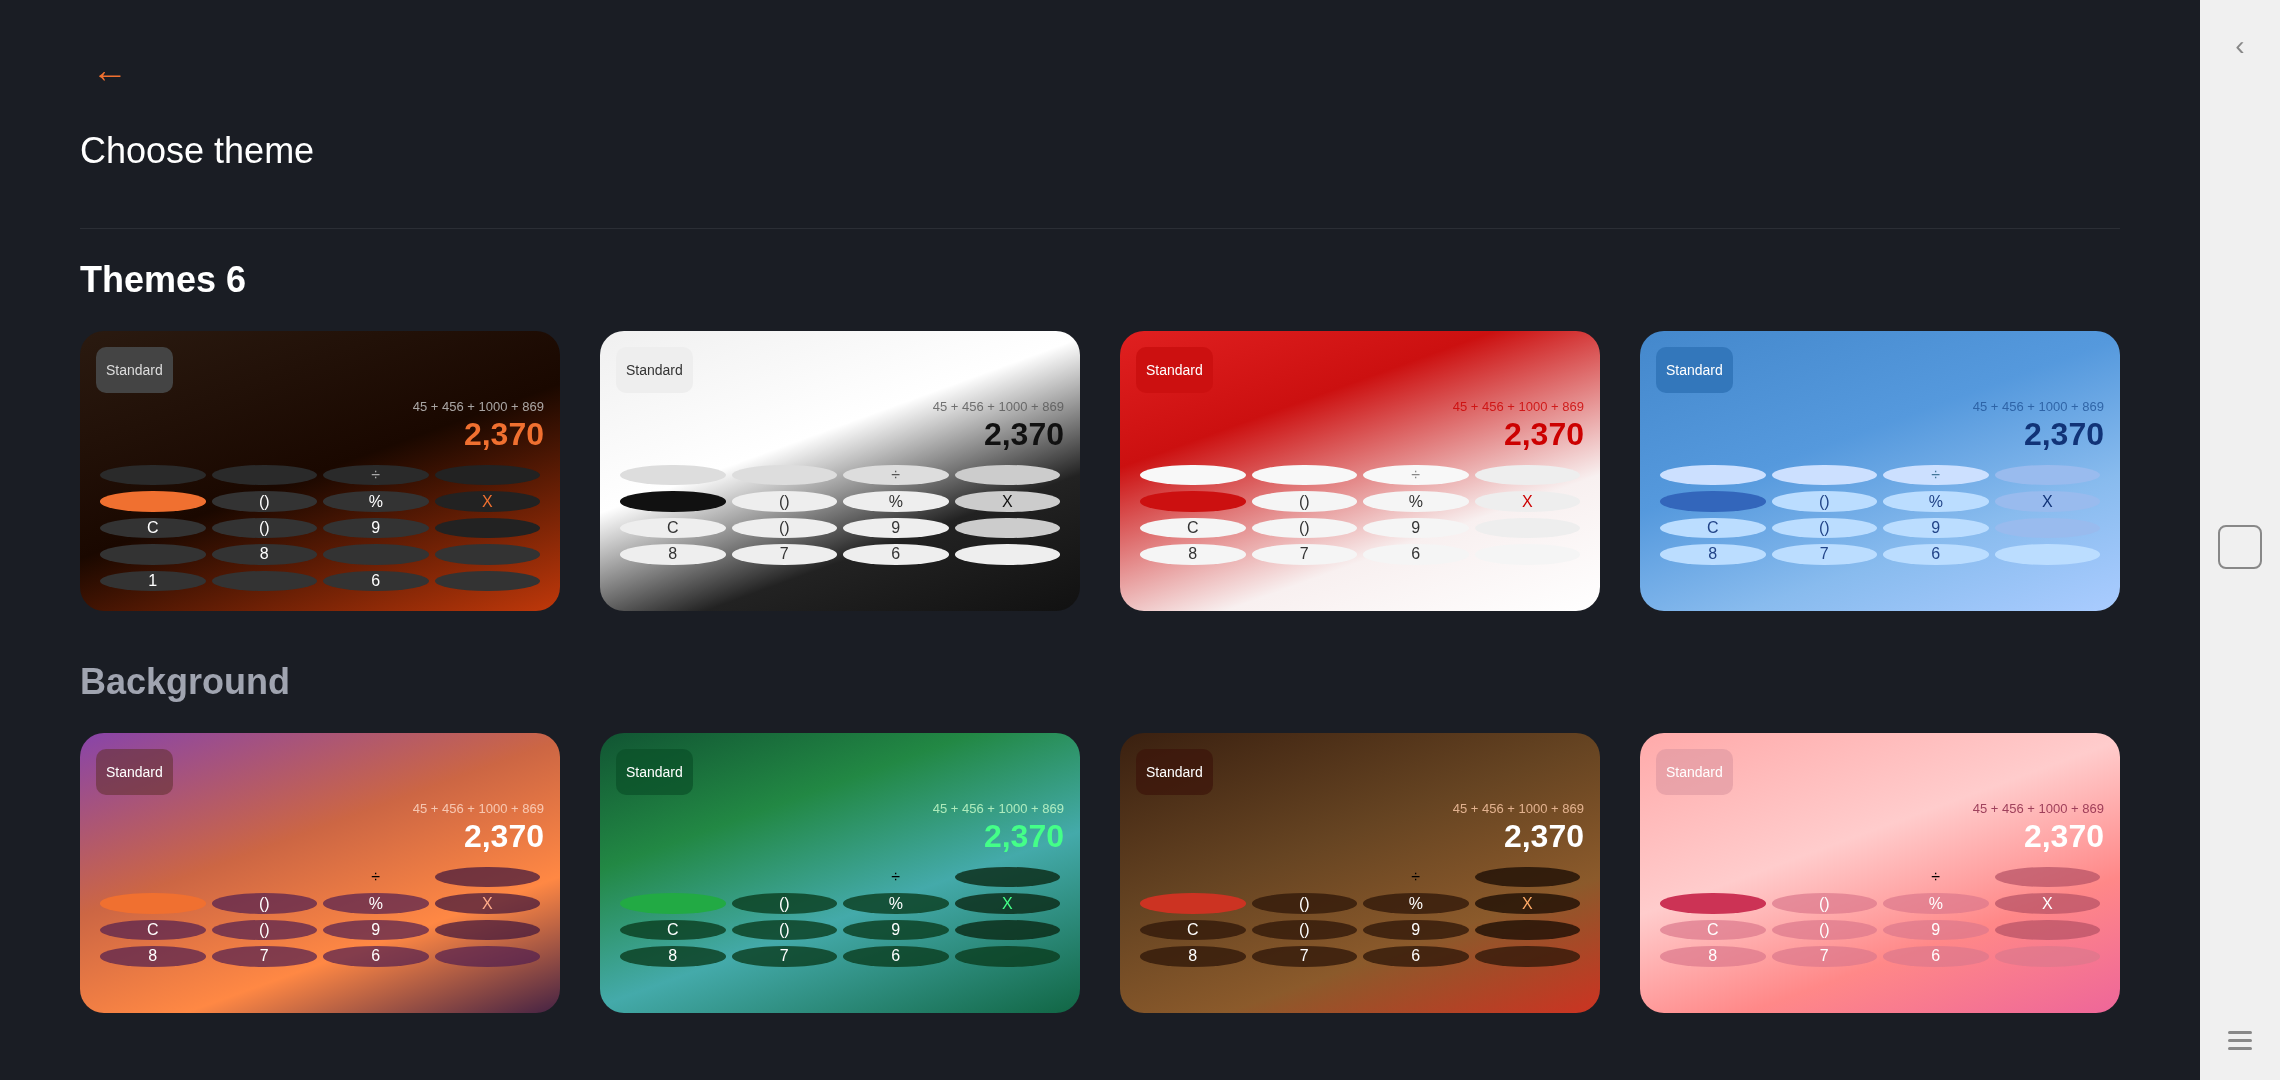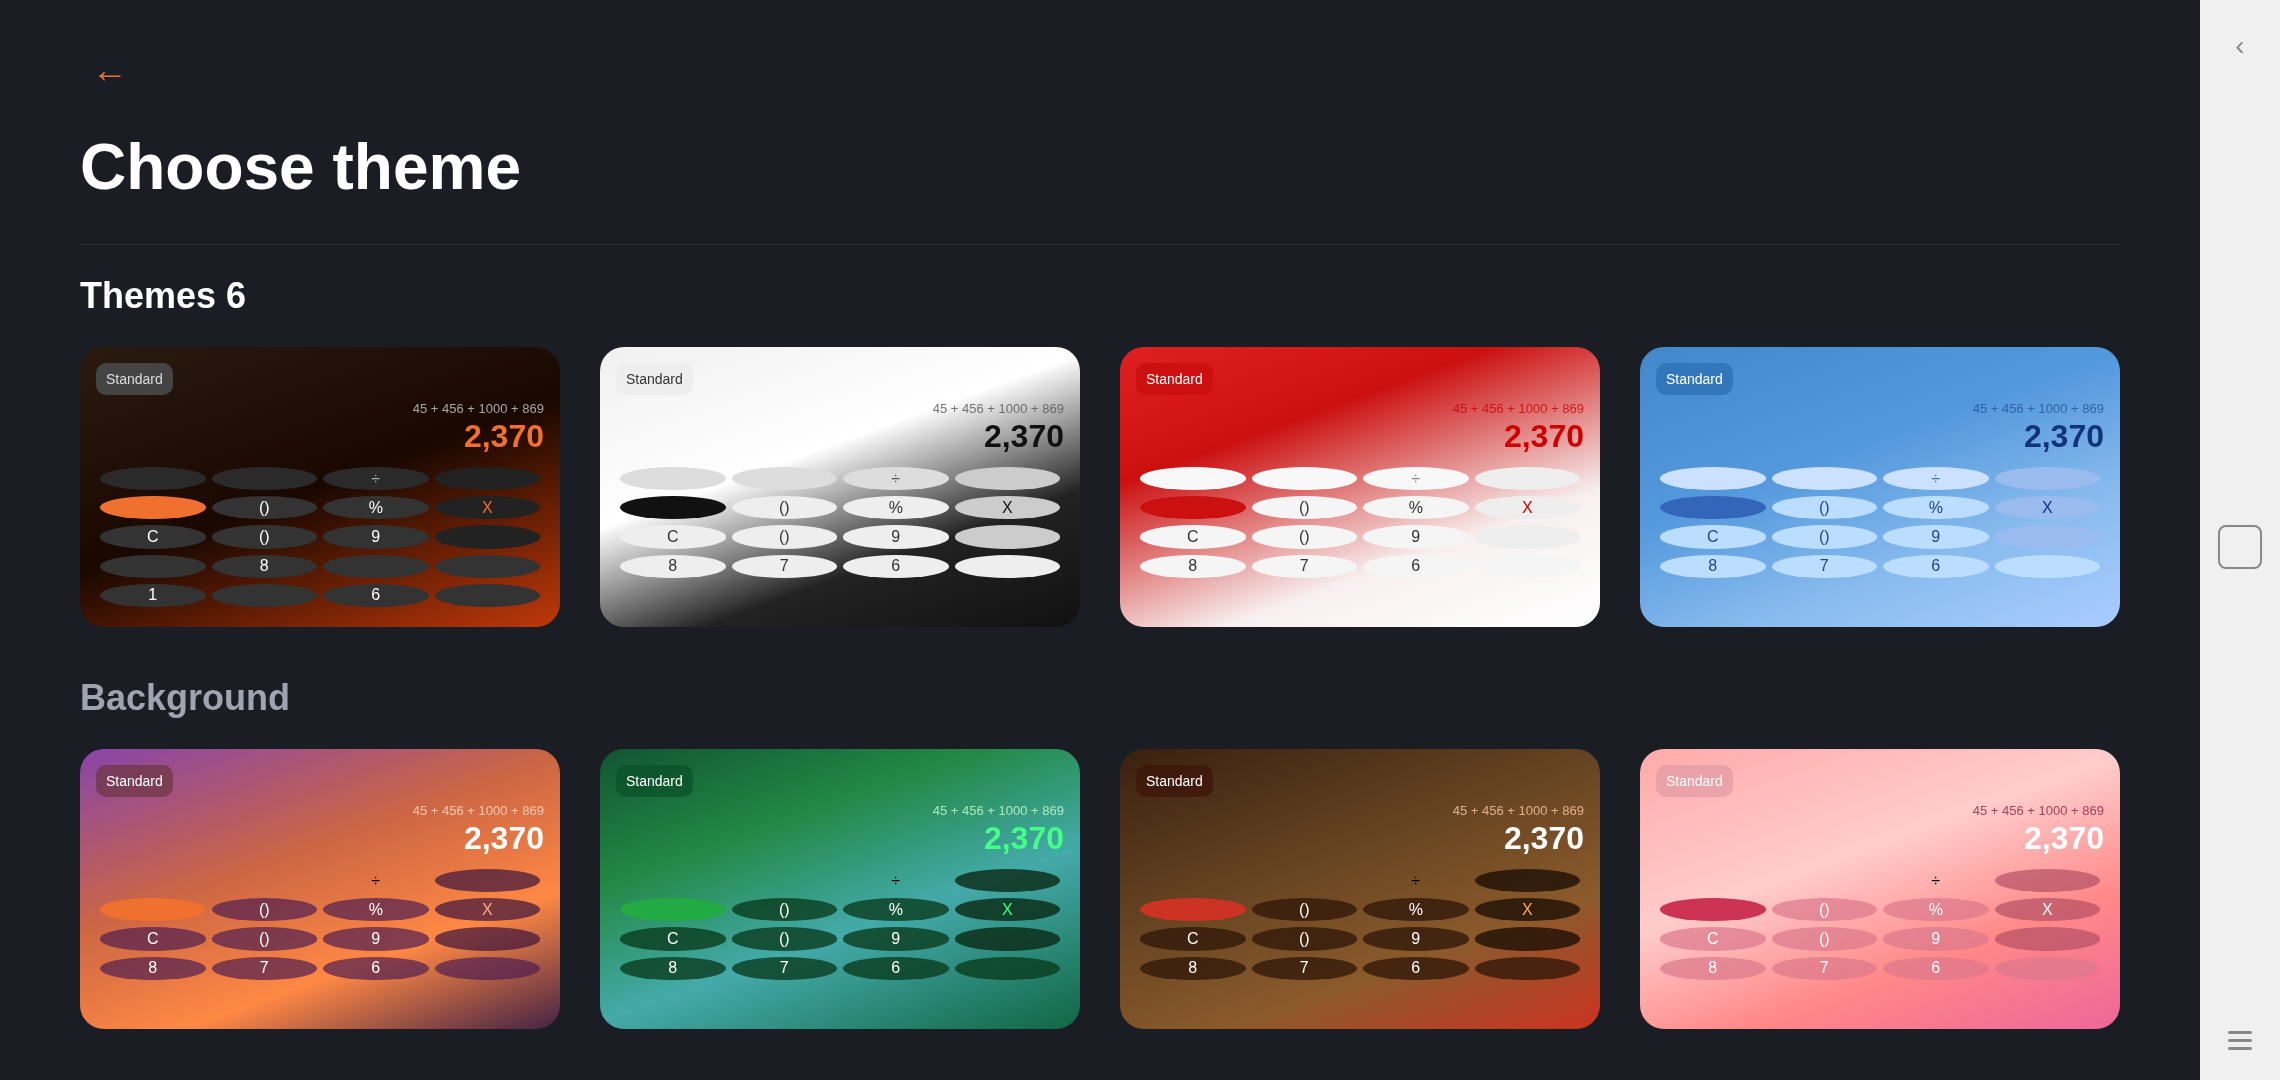--- a/index.html
+++ b/index.html
@@ -30,24 +30,24 @@
       margin-bottom: 30px;
     }
 
     .back-arrow {
       color: #f07030;
       font-size: 36px;
       font-weight: bold;
     }
 
     .page-title {
-      font-size: 64px;
-      font-weight: 700;
+      font-size: 36px;
+      font-weight: 400;
       color: #ffffff;
-      margin-bottom: 40px;
+      margin-bottom: 56px;
     }
 
     .section-title {
       font-size: 36px;
       font-weight: 600;
       color: #ffffff;
       margin-bottom: 30px;
     }
 
     .section-title.background {
@@ -119,21 +119,21 @@
     .calc-header {
       display: flex;
       justify-content: space-between;
       align-items: center;
       margin-bottom: 6px;
     }
 
     .calc-mode-badge {
       font-size: 14px;
       font-weight: 500;
-      padding: 8px 10px;
+      padding: 15px 10px;
       border-radius: 10px;
     }
 
     .calc-expression {
       font-size: 13px;
       text-align: right;
       opacity: 0.8;
       margin-bottom: 2px;
     }
 

